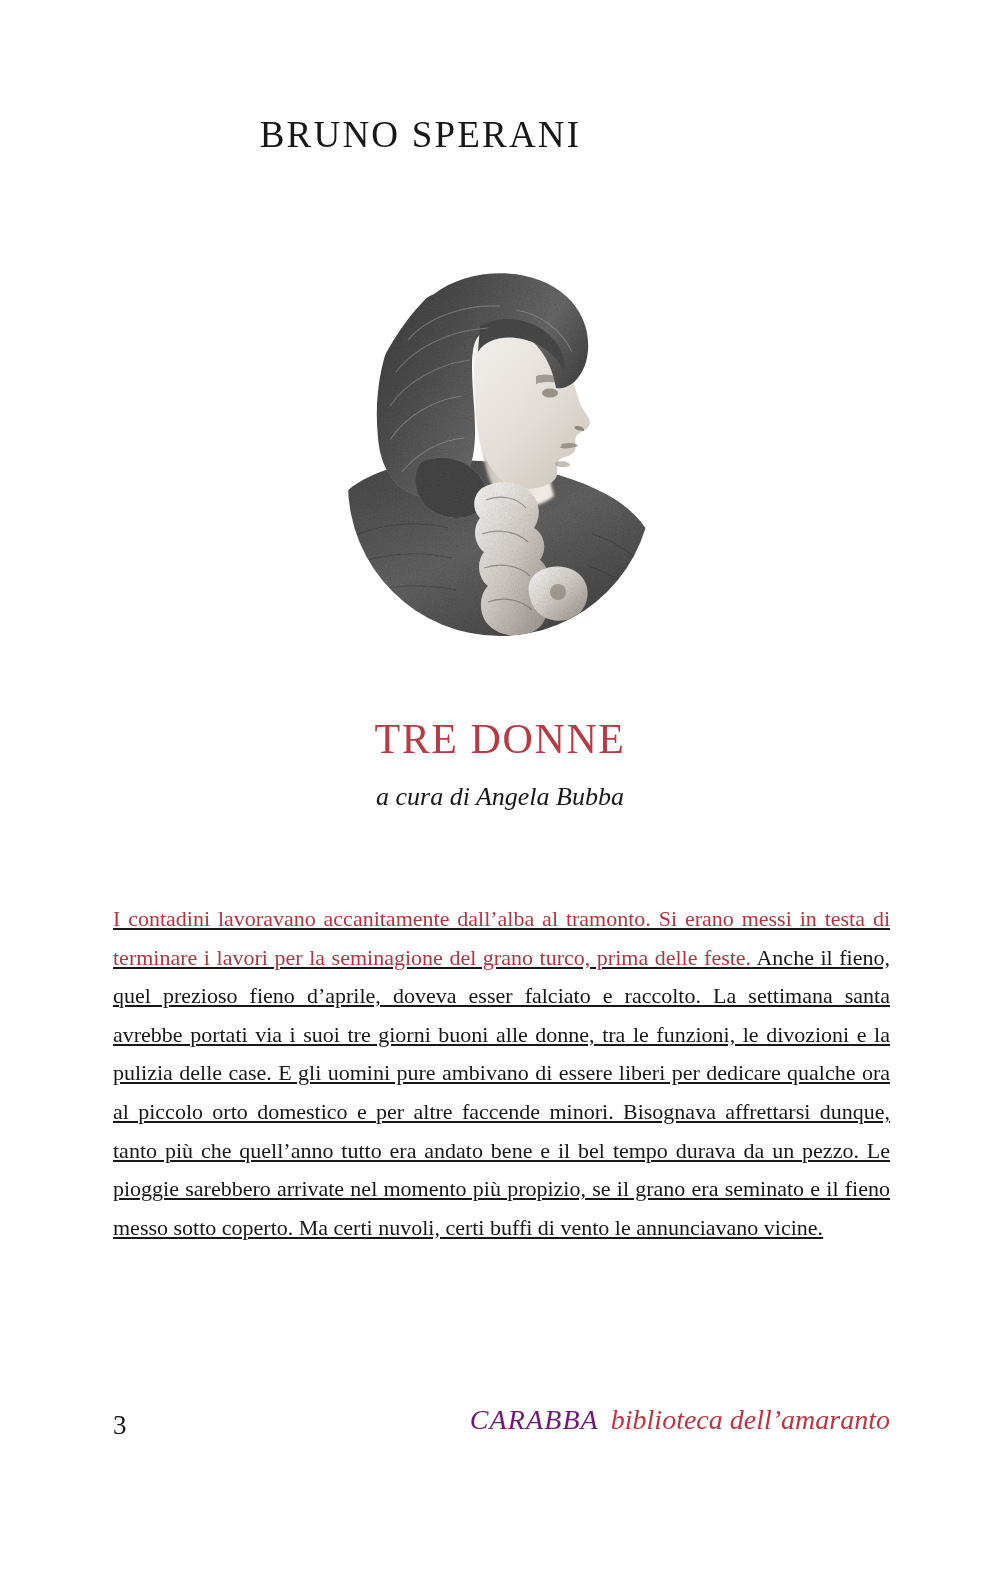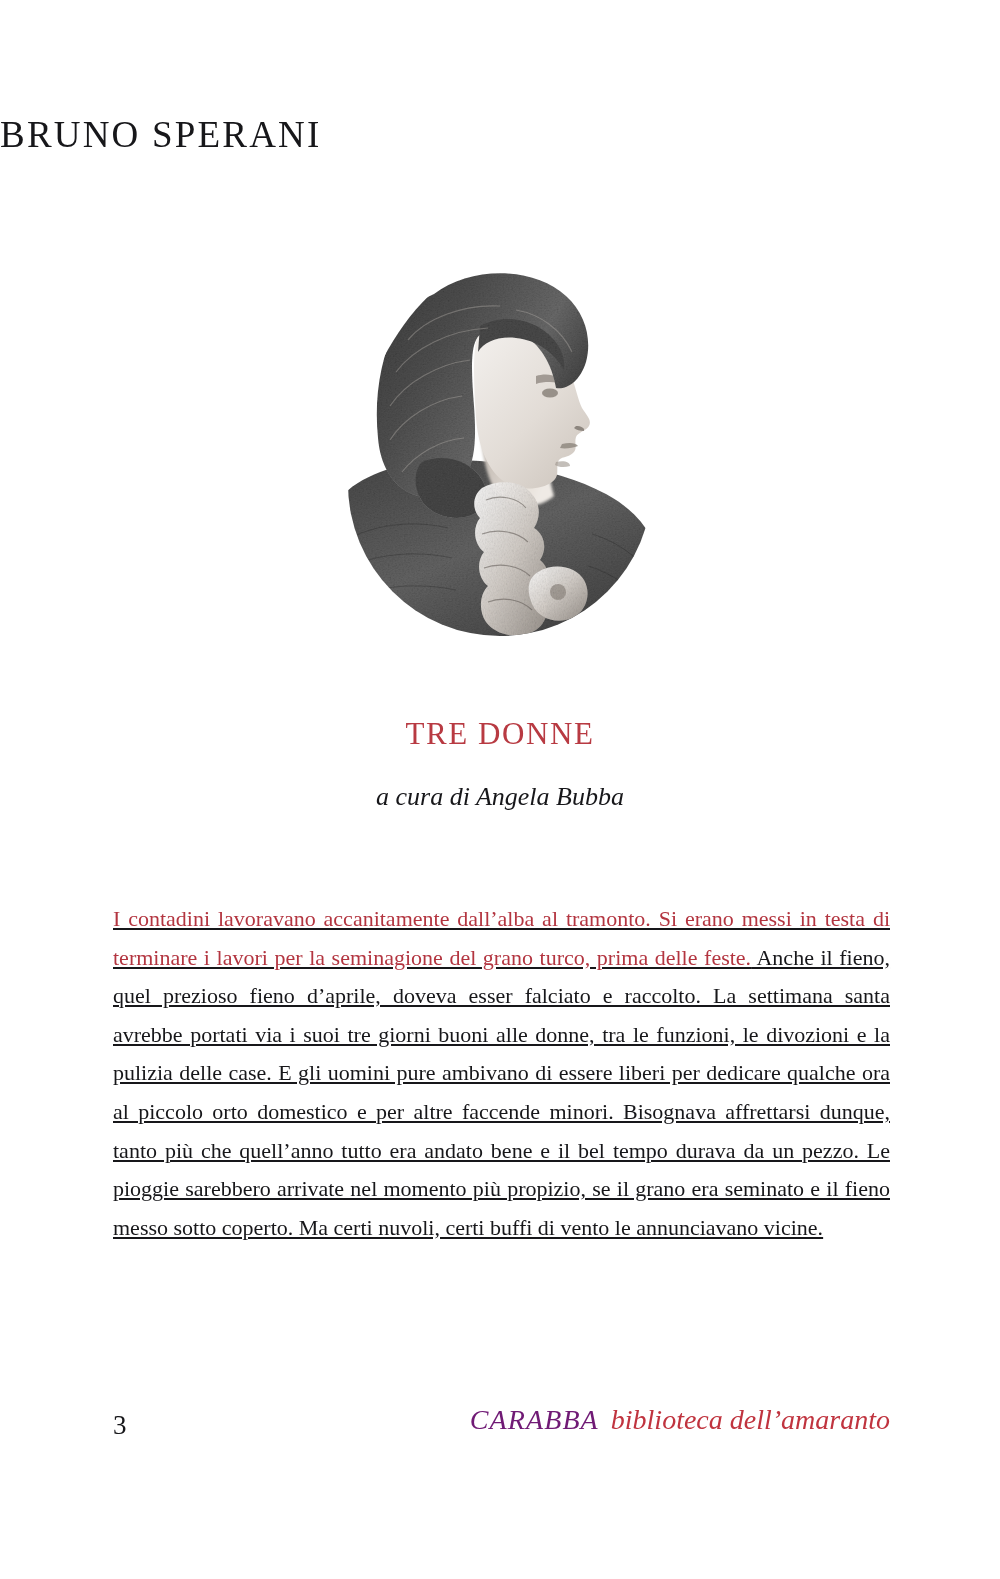--- a/index.html
+++ b/index.html
@@ -22,21 +22,21 @@
     inset: 0;
     background: #ffffff;
   }
 
   
   .author {
     position: absolute;
     top: 116px;
     left: 0;
     width: 841px;
-    text-align: left;
+    text-align: center;
     font-family: "Liberation Serif", "DejaVu Serif", serif;
     font-size: 37px;
     letter-spacing: 2.2px;
     color: #17171a;
     font-weight: 400;
     line-height: 1;
   }
 
   
   .portrait-wrap {
@@ -52,21 +52,21 @@
     height: 400px;
   }
 
   
   .title {
     position: absolute;
     top: 718px;
     left: 0;
     width: 1000px;
     text-align: center;
-    font-size: 31px;
+    font-size: 42px;
     letter-spacing: 1.6px;
     line-height: 1;
     font-weight: 400;
   }
 
   
   .editor {
     position: absolute;
     top: 784px;
     left: 0;

